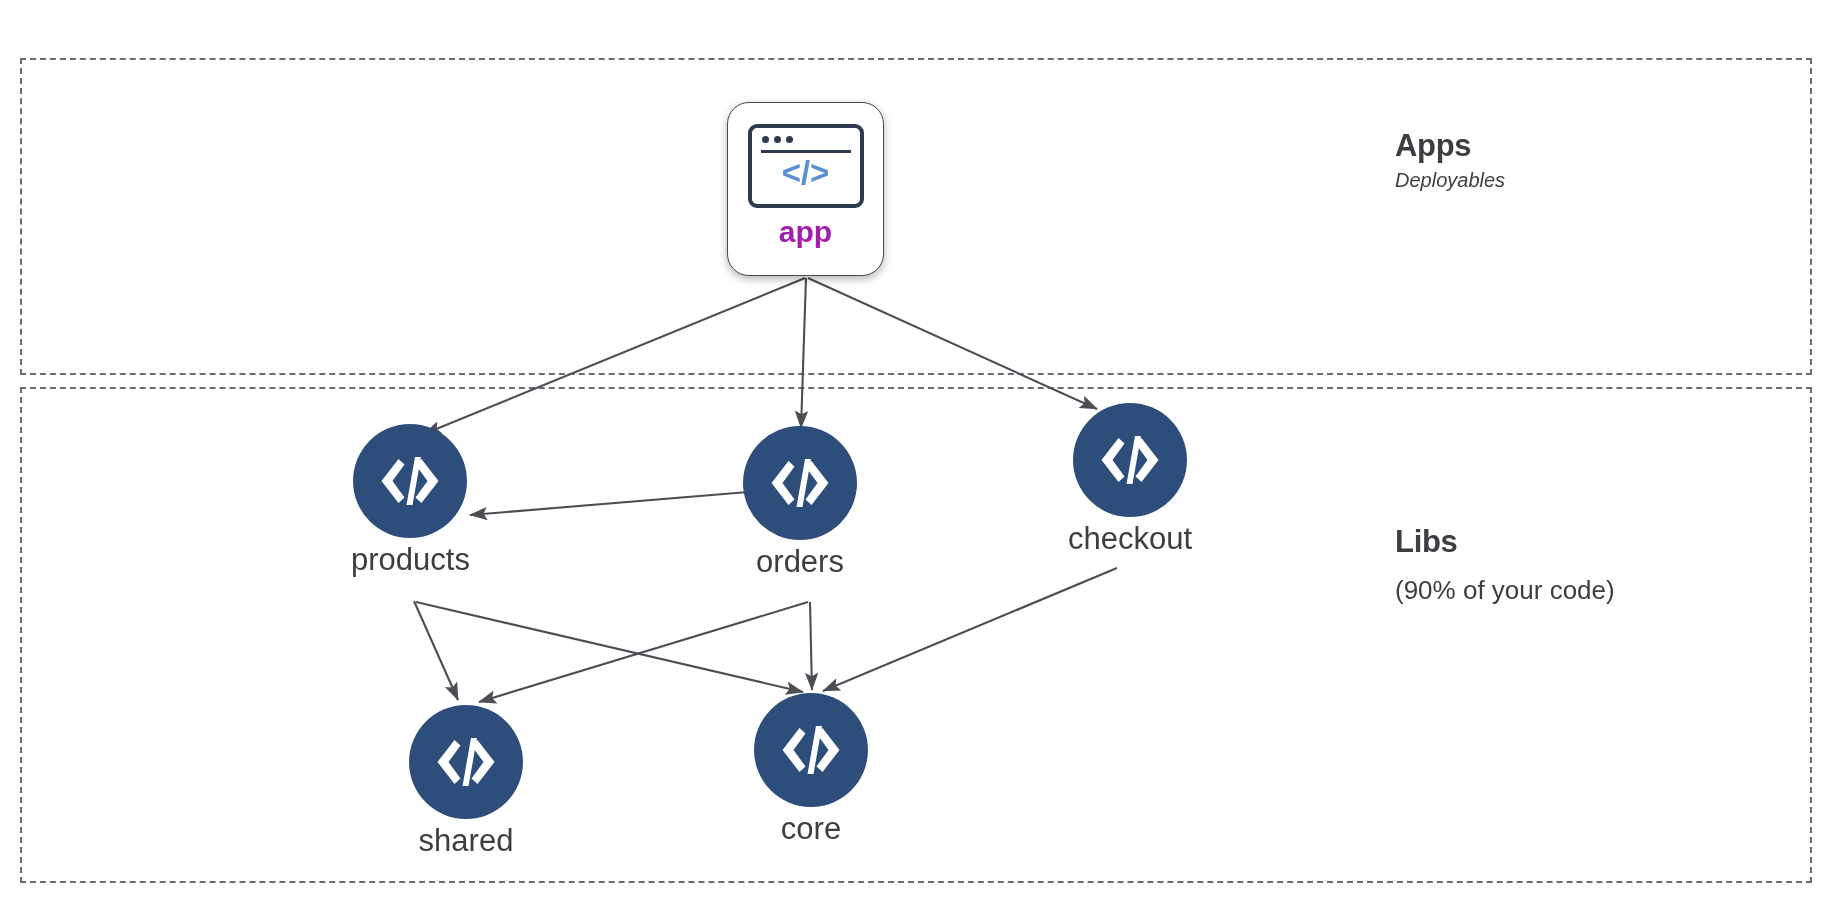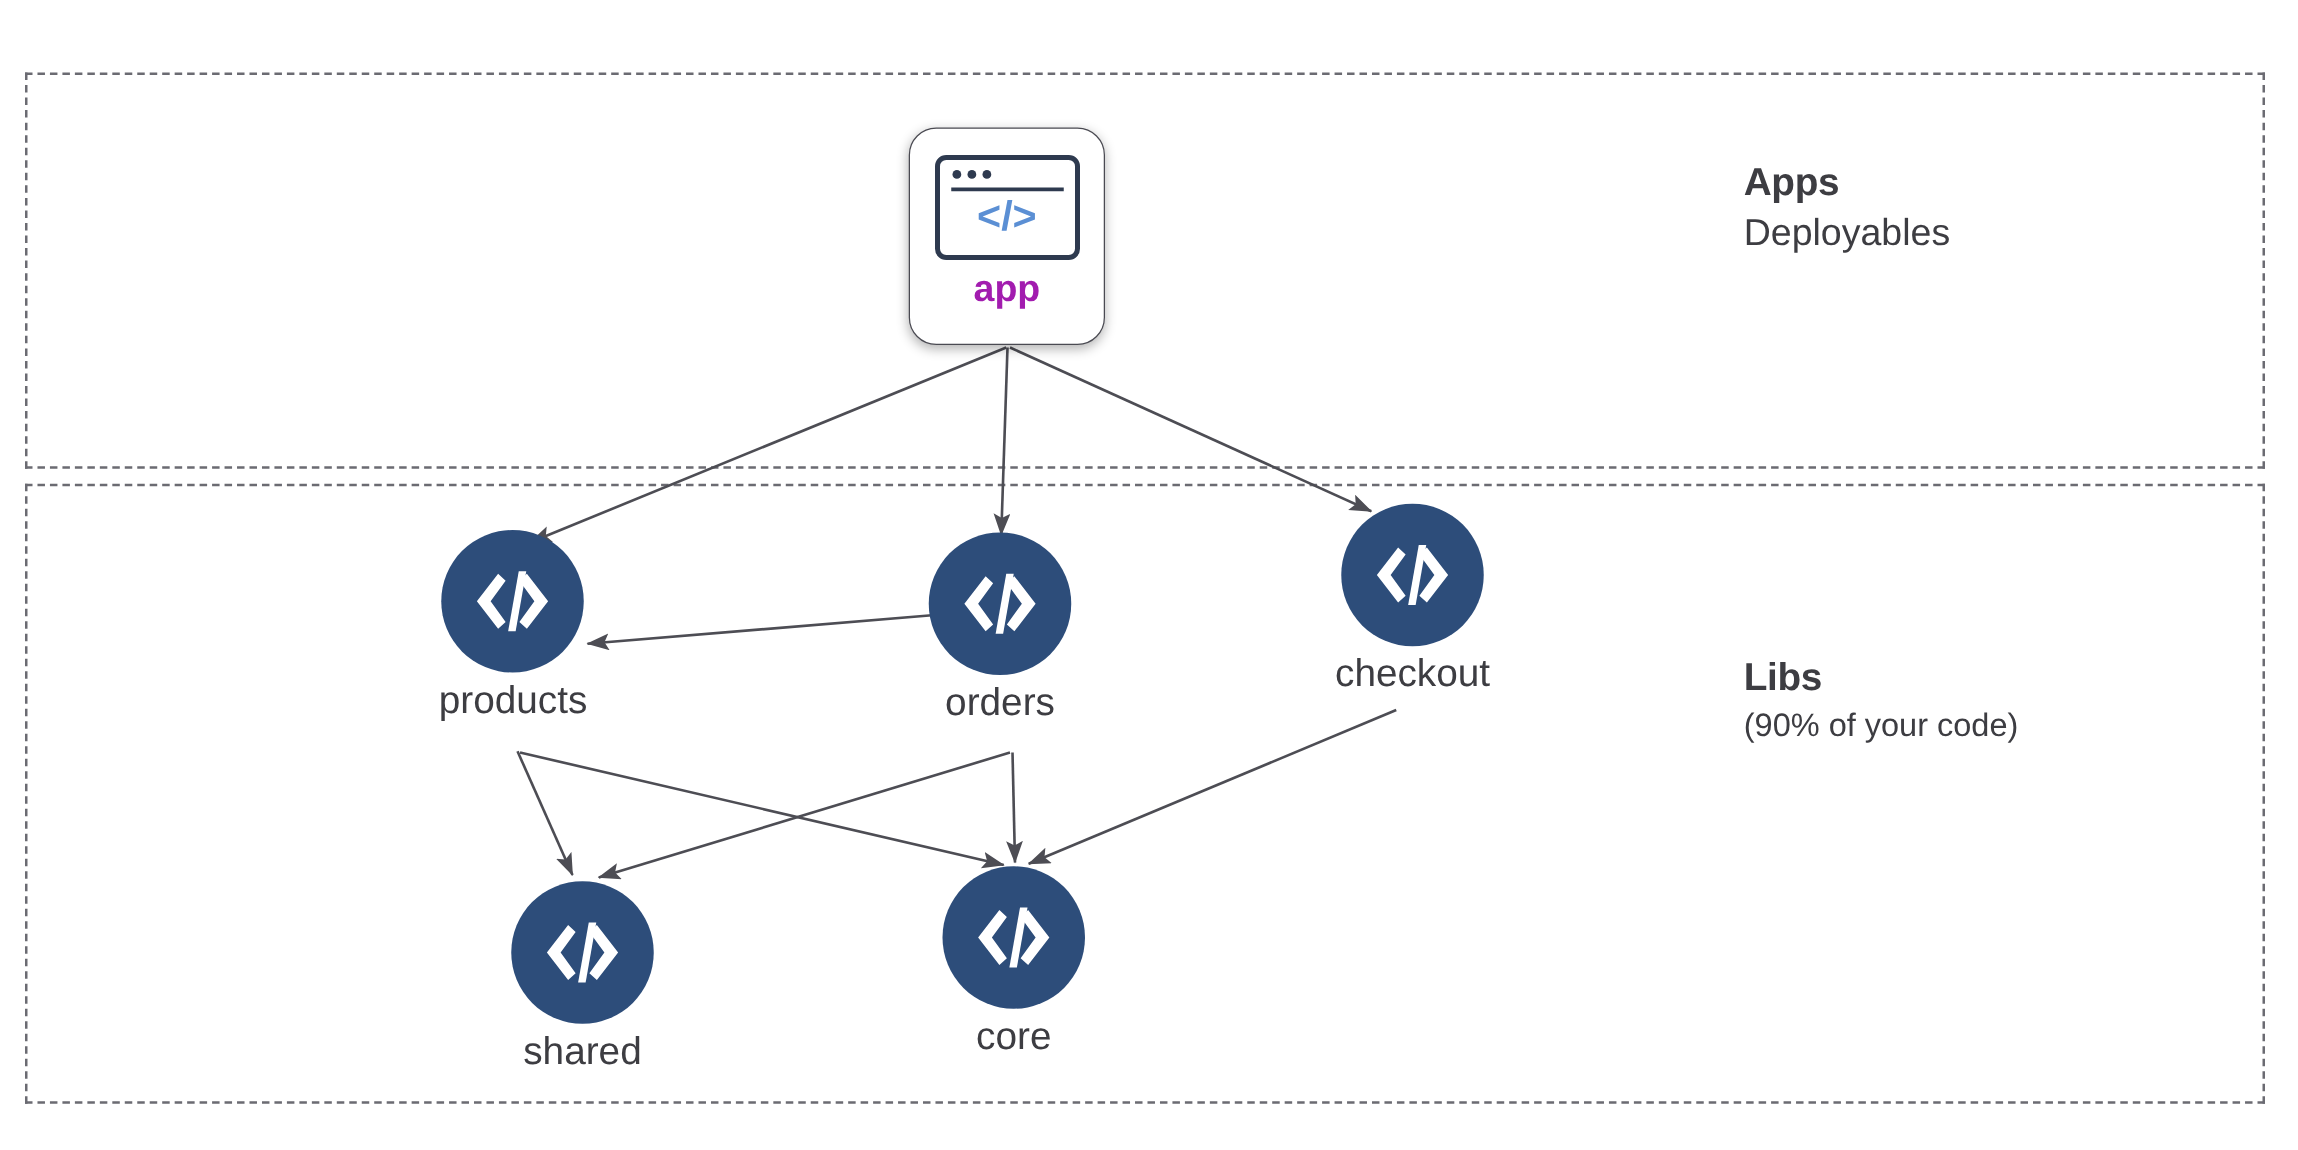--- a/index.html
+++ b/index.html
@@ -59,23 +59,23 @@
     color: #3d3d42;
   }
   .zone-caption .zone-sub {
     display: block;
     font-size: 30px;
     font-weight: normal;
     color: #3d3d42;
     margin-top: 4px;
   }
   #caption-apps { left: 1395px; top: 128px; }
-  #caption-apps .zone-sub { font-size: 30px; }
+  #caption-apps .zone-sub { font-size: 20px; font-style: italic; }
   #caption-libs { left: 1395px; top: 524px; }
-  #caption-libs .zone-sub { font-size: 26px; margin-top: 4px; }
+  #caption-libs .zone-sub { font-size: 26px; margin-top: 14px; }
 
   
   .app-card {
     position: absolute;
     left: 727px;
     top: 102px;
     width: 157px;
     height: 174px;
     background: #ffffff;
     border: 1.5px solid #4a4a52;

